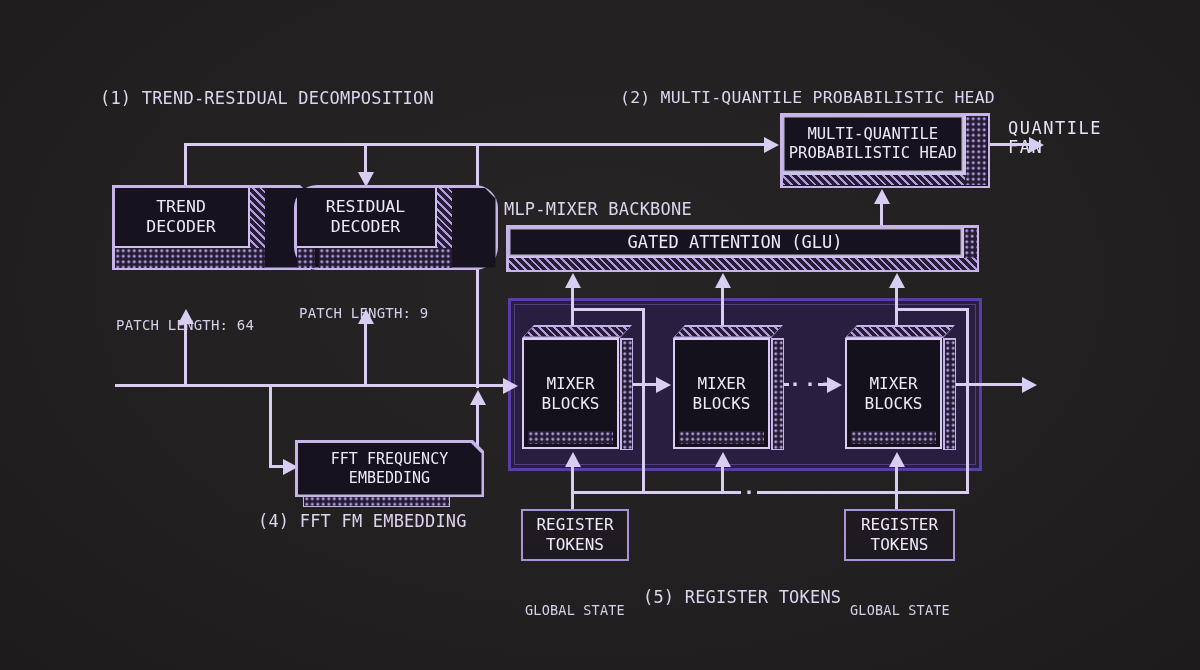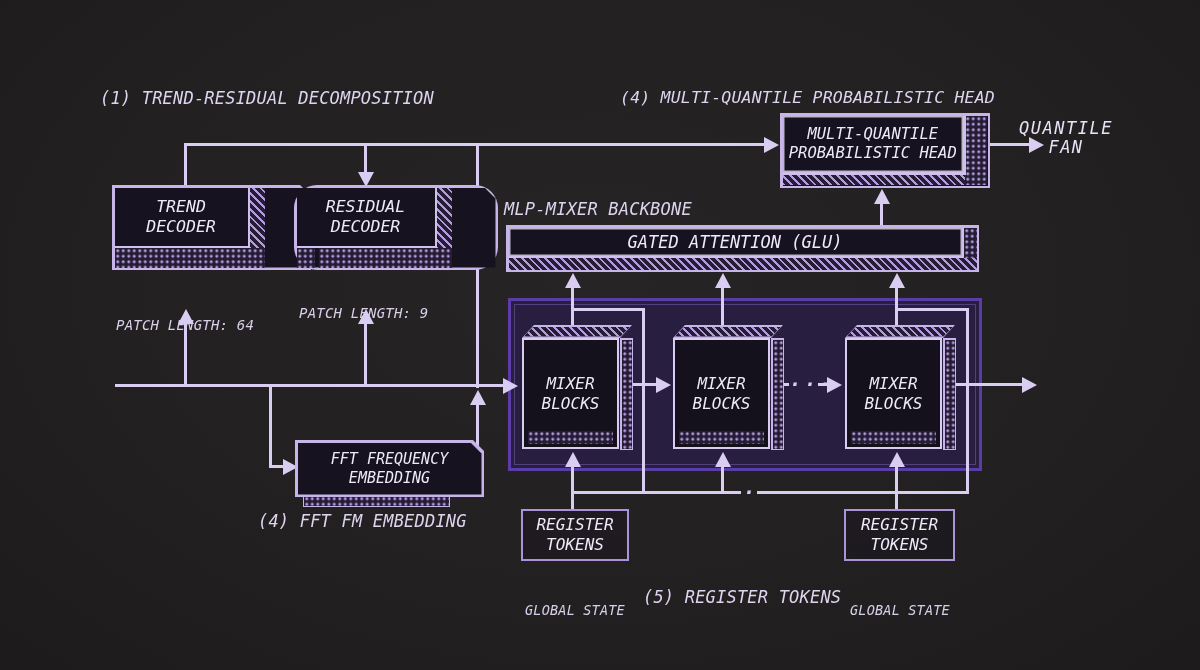--- a/index.html
+++ b/index.html
@@ -1,21 +1,20 @@
 <!DOCTYPE html>
 <html><head>
 <meta charset="utf-8">
 <style>
   html,body{margin:0;padding:0;background:#1b191a;}
   .stage{
     position:relative;width:1200px;height:670px;overflow:hidden;
     background:radial-gradient(ellipse at 50% 42%, #262425 0%, #222021 55%, #1d1b1c 100%);
     font-family:"DejaVu Sans Mono","Liberation Mono",monospace;
     color:#e9e2f6;
-    font-style:italic;
   }
   .abs{position:absolute;}
   
   .sec-label{font-size:17px;letter-spacing:.2px;color:#ded4ef;white-space:nowrap;}
   .small-label{font-size:14px;color:#d9cfeb;white-space:nowrap;letter-spacing:.2px;margin-top:36px;}
   .node-text{width:100%;height:100%;display:flex;flex-direction:column;align-items:center;justify-content:center;
     font-size:16px;line-height:20px;color:#efe9fa;text-align:center;white-space:nowrap;}
   
   .ln{background:#d9cdf2;}
   .hln{height:3px;}
@@ -52,31 +51,31 @@
   .container-box{border:3px solid #5b3da8;background:#281e3f;}
   .container-box:after{content:"";position:absolute;inset:3px;border:1.5px solid rgba(150,120,220,.38);}
   .ell{color:#d9cdf2;font-size:20px;font-weight:bold;letter-spacing:3px;white-space:nowrap;}
 </style>
 </head>
 <body>
 
 <div class="stage">
 
   <div class="abs sec-label" style="left:100px;top:88px;">(1) TREND-RESIDUAL DECOMPOSITION</div>
-  <div class="abs sec-label" style="left:620px;top:88px;font-size:16.5px;">(4) MULTI-QUANTILE PROBABILISTIC HEAD</div>
+  <div class="abs sec-label" style="left:620px;top:88px;font-size:16.5px;">(2) MULTI-QUANTILE PROBABILISTIC HEAD</div>
   <div class="abs sec-label" style="left:504px;top:199px;">MLP-MIXER BACKBONE</div>
   <div class="abs sec-label" style="left:258px;top:511px;">(4) FFT FM EMBEDDING</div>
   <div class="abs sec-label" style="left:643px;top:587px;">(5) REGISTER TOKENS</div>
 
   <div class="abs small-label" style="left:116px;top:281px;">PATCH LENGTH: 64</div>
   <div class="abs small-label" style="left:299px;top:269px;">PATCH LENGTH: 9</div>
   <div class="abs small-label" style="left:525px;top:566px;font-size:13.5px;">GLOBAL STATE</div>
   <div class="abs small-label" style="left:850px;top:566px;font-size:13.5px;">GLOBAL STATE</div>
 
-  <div class="abs" style="left:1008px;top:119px;width:116px;text-align:center;font-size:17px;line-height:19px;letter-spacing:1.5px;color:#e9e2f6;">
+  <div class="abs" style="left:1008px;top:119px;width:116px;font-size:17px;line-height:19px;letter-spacing:1.5px;color:#e9e2f6;">
     <div>QUANTILE</div>
     <div>FAN</div>
   </div>
 
   <div class="abs container-box" style="left:508px;top:298px;width:468px;height:167px;"></div>
 
   <div class="abs ln hln" style="left:184px;top:143px;width:590px;"></div>
   <div class="abs ah ah-r" style="left:764px;top:136.5px;"></div>
   <div class="abs ln vln" style="left:184px;top:143px;height:44px;"></div>
   <div class="abs ln vln" style="left:364px;top:143px;height:31px;"></div>

